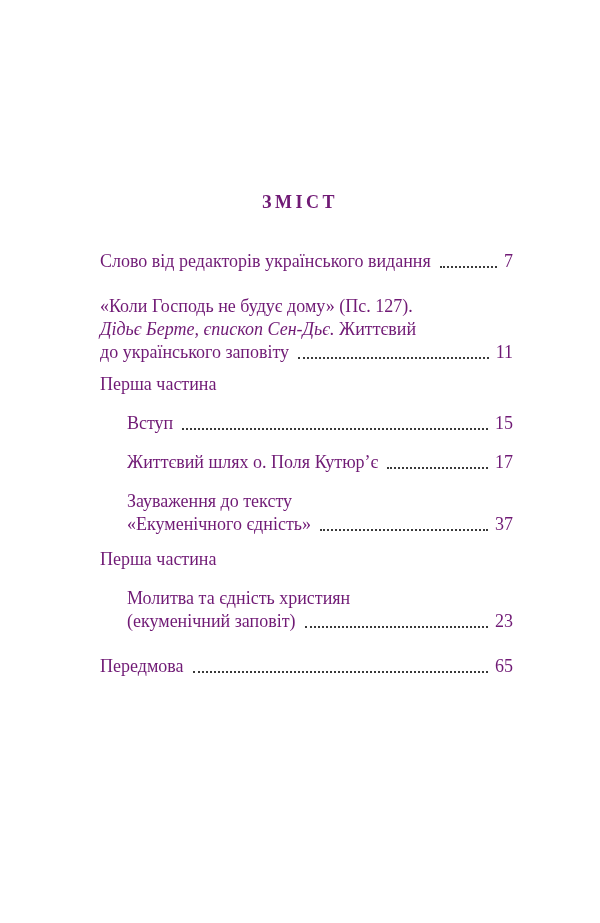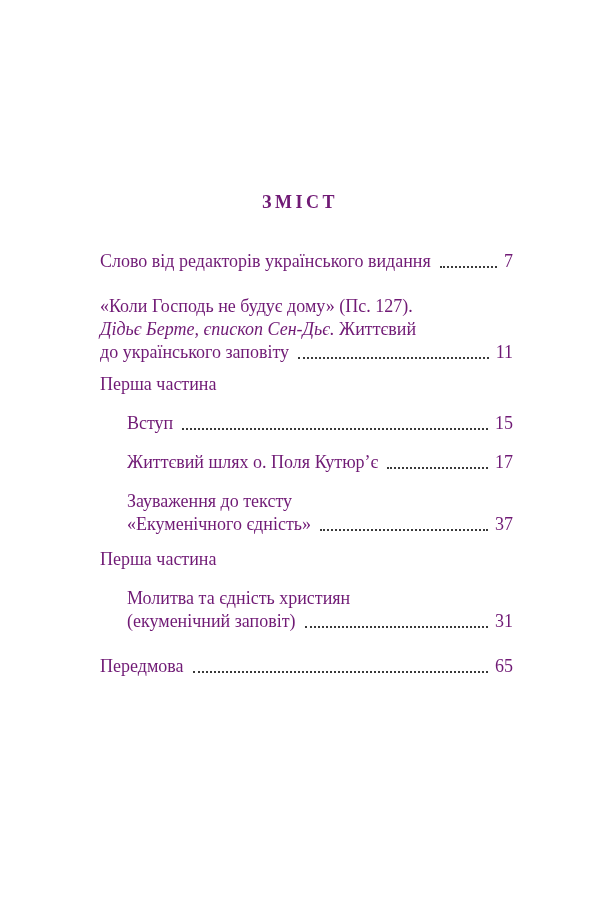--- a/index.html
+++ b/index.html
@@ -112,21 +112,21 @@
 
     <div class="entry big-gap">
       <span>Перша частина</span>
     </div>
 
     <div class="entry sub">
       <span class="line">Молитва та єдність християн</span>
       <div class="row">
         <span>(екуменічний заповіт)</span>
         <span class="leader"></span>
-        <span class="page-num">31</span>
+        <span class="page-num">23</span>
       </div>
     </div>
 
     <div class="entry">
       <div class="row">
         <span>Передмова</span>
         <span class="leader"></span>
         <span class="page-num">65</span>
       </div>
     </div>

